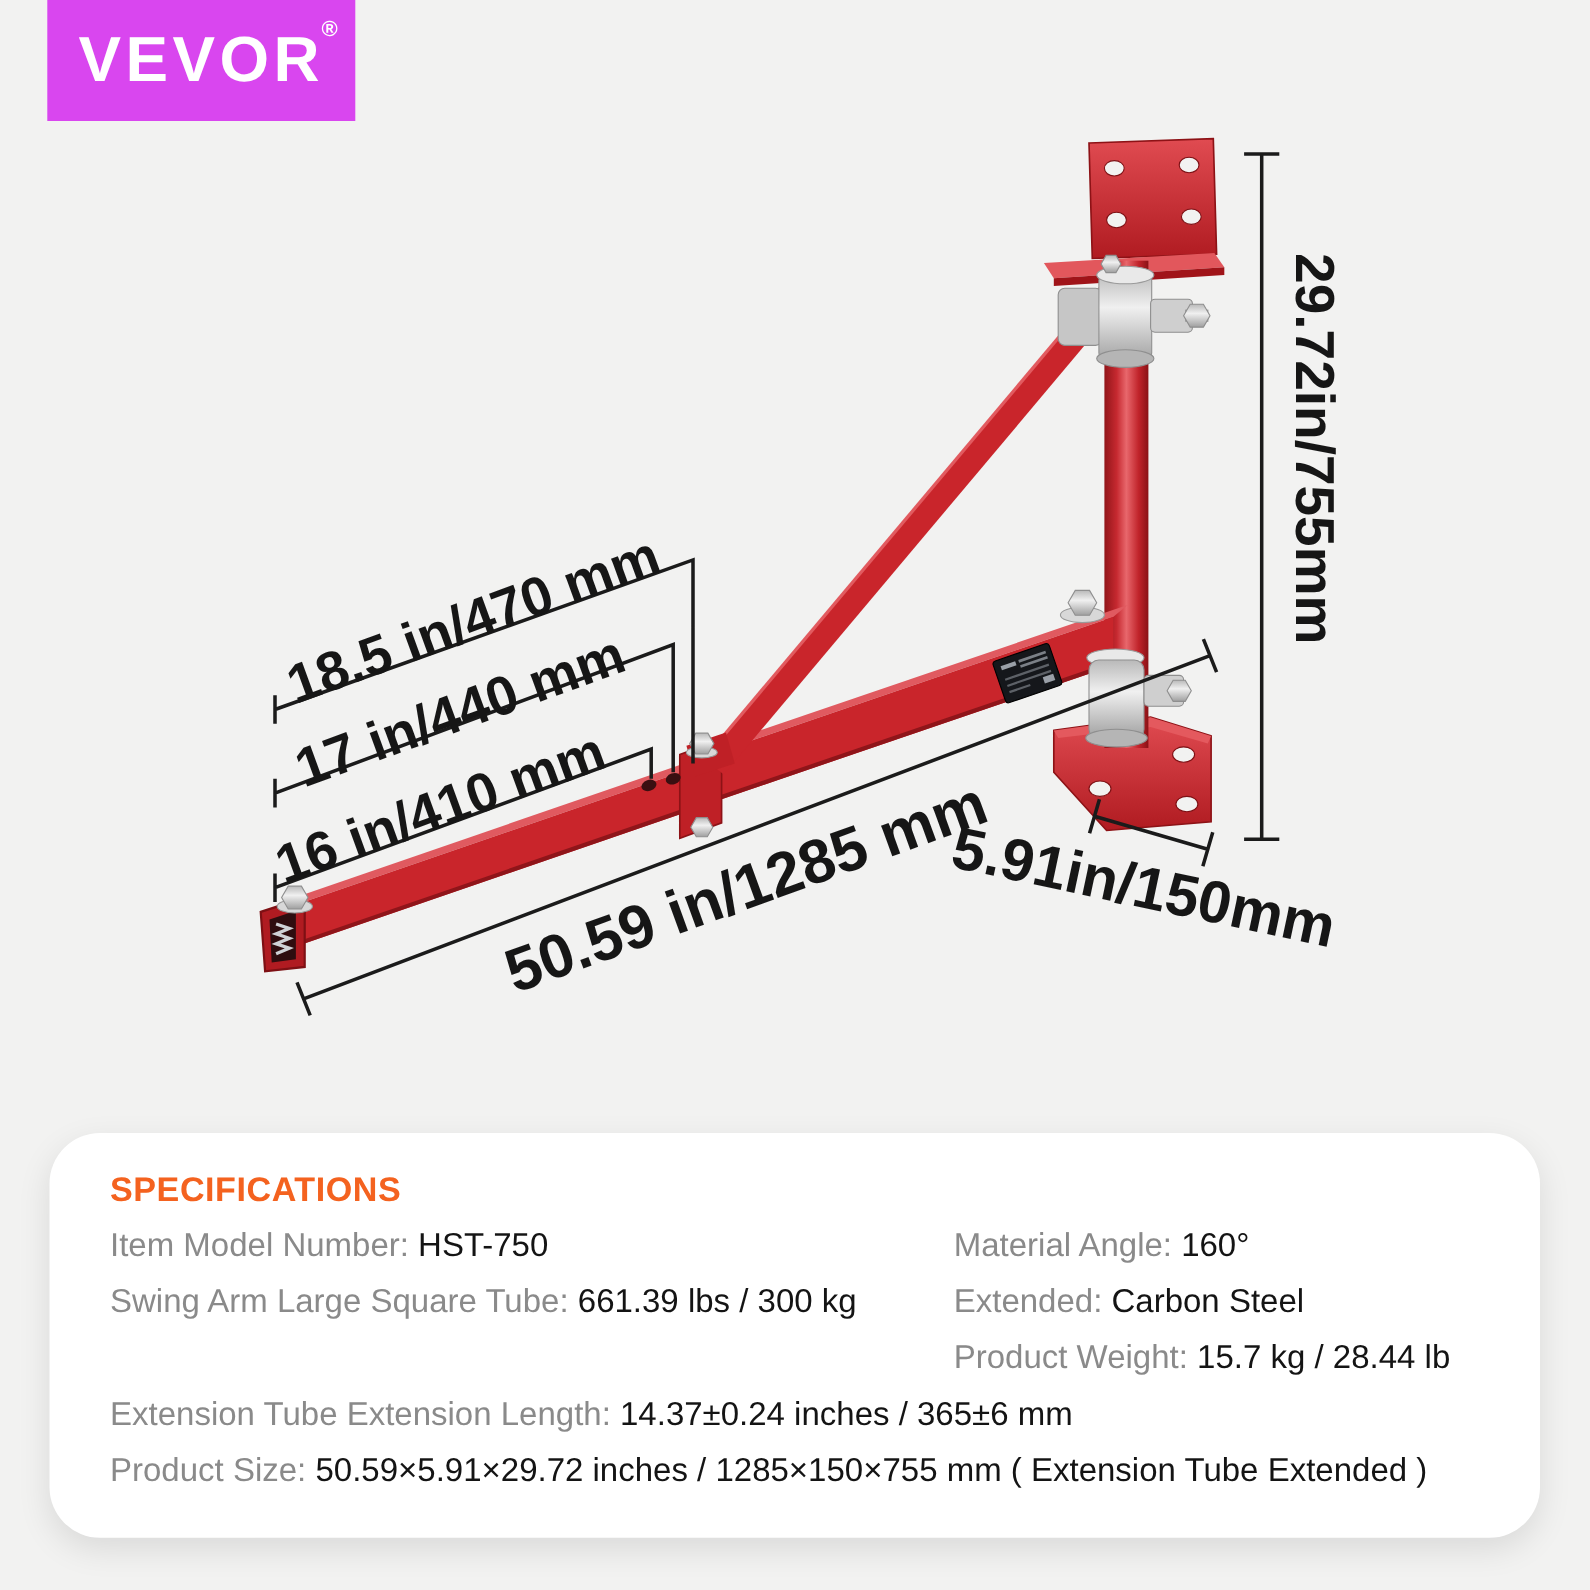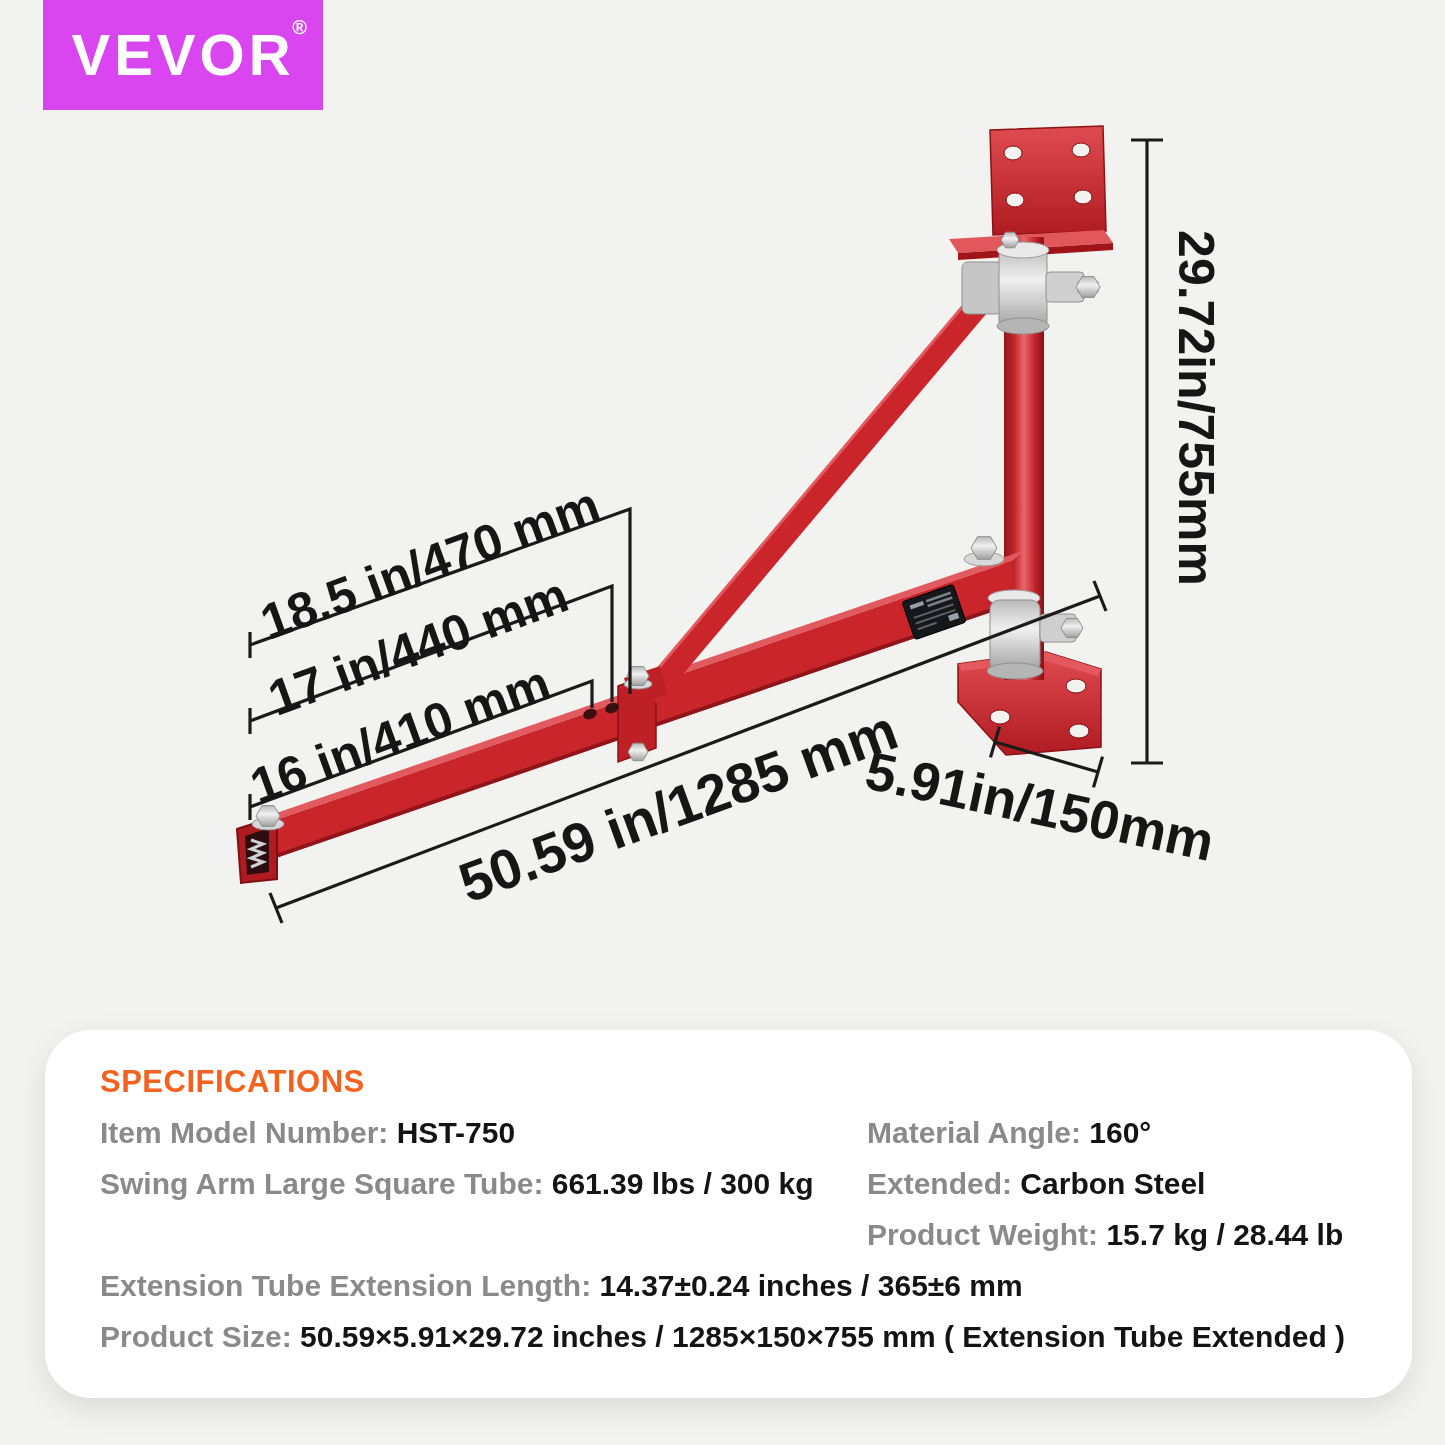--- a/index.html
+++ b/index.html
@@ -8,24 +8,24 @@
   
   .logo{position:absolute;left:43px;top:0;width:280px;height:110px;background:#d946ef;
         display:flex;align-items:center;justify-content:center;}
   .logo .word{color:#fff;font-weight:bold;font-size:58px;letter-spacing:4px;line-height:1;}
   .logo .reg{position:absolute;right:16px;top:16px;color:#fff;font-size:20px;font-weight:bold;}
   
   .art{position:absolute;left:0;top:0;}
   .dimtxt{font-family:"Liberation Sans",sans-serif;font-weight:bold;fill:#161616;}
   
   .panel{position:absolute;left:45px;top:1030px;width:1355px;height:368px;background:#ffffff;
-         border-radius:46px;box-shadow:0 10px 30px rgba(0,0,0,.10);padding-left:12px;}
+         border-radius:46px;box-shadow:0 10px 30px rgba(0,0,0,.10);}
   .panel .heading{position:absolute;left:55px;top:34px;font-size:31px;font-weight:bold;
                   color:#f4621f;letter-spacing:.5px;}
-  .row{position:absolute;font-size:30px;font-weight:bold;white-space:nowrap;}
+  .row{position:absolute;font-size:30px;font-weight:normal;white-space:nowrap;}
   .row .lbl{color:#8a8a8a;}
   .row .val{color:#141414;}
   .c1{left:55px;}
   .c2{left:822px;}
 </style>
 </head>
 <body>
 
 <div class="stage">
 

